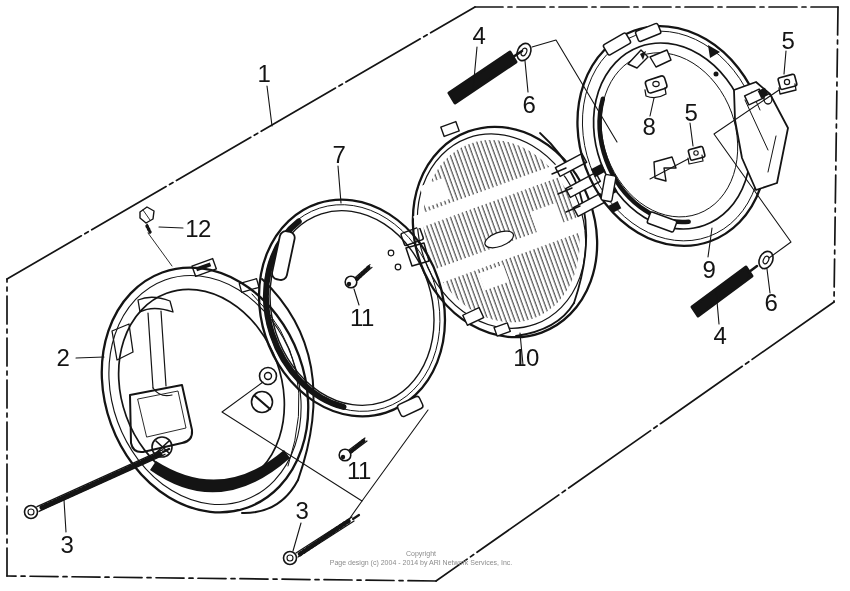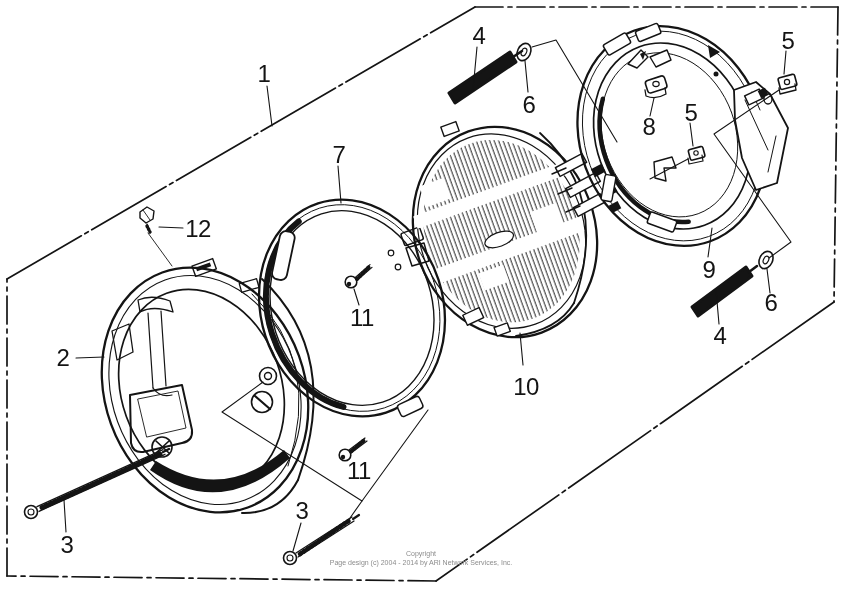--- a/index.html
+++ b/index.html
@@ -256,21 +256,21 @@
       <div class="callout" style="left: 302px; top: 511px;">3</div>
       <div class="callout" style="left: 479px; top: 36px;">4</div>
       <div class="callout" style="left: 720px; top: 336px;">4</div>
       <div class="callout" style="left: 788px; top: 41px;">5</div>
       <div class="callout" style="left: 691px; top: 113px;">5</div>
       <div class="callout" style="left: 529px; top: 105px;">6</div>
       <div class="callout" style="left: 771px; top: 303px;">6</div>
       <div class="callout" style="left: 339px; top: 155px;">7</div>
       <div class="callout" style="left: 649px; top: 127px;">8</div>
       <div class="callout" style="left: 709px; top: 270px;">9</div>
-      <div class="callout" style="left: 526px; top: 387px; text-align: center;">10</div>
+      <div class="callout" style="left: 526px; top: 358px; text-align: center;">10</div>
       <div class="callout" style="left: 362px; top: 318px;">11</div>
       <div class="callout" style="left: 359px; top: 471px;">11</div>
       <div class="callout" style="left: 198px; top: 229px; text-align: right;">12</div>
     </div>
 
   <div class="copyright">
     <div>Copyright</div>
     <div>Page design (c) 2004 - 2014 by ARI Network Services, Inc.</div>
   </div>
 </div>

